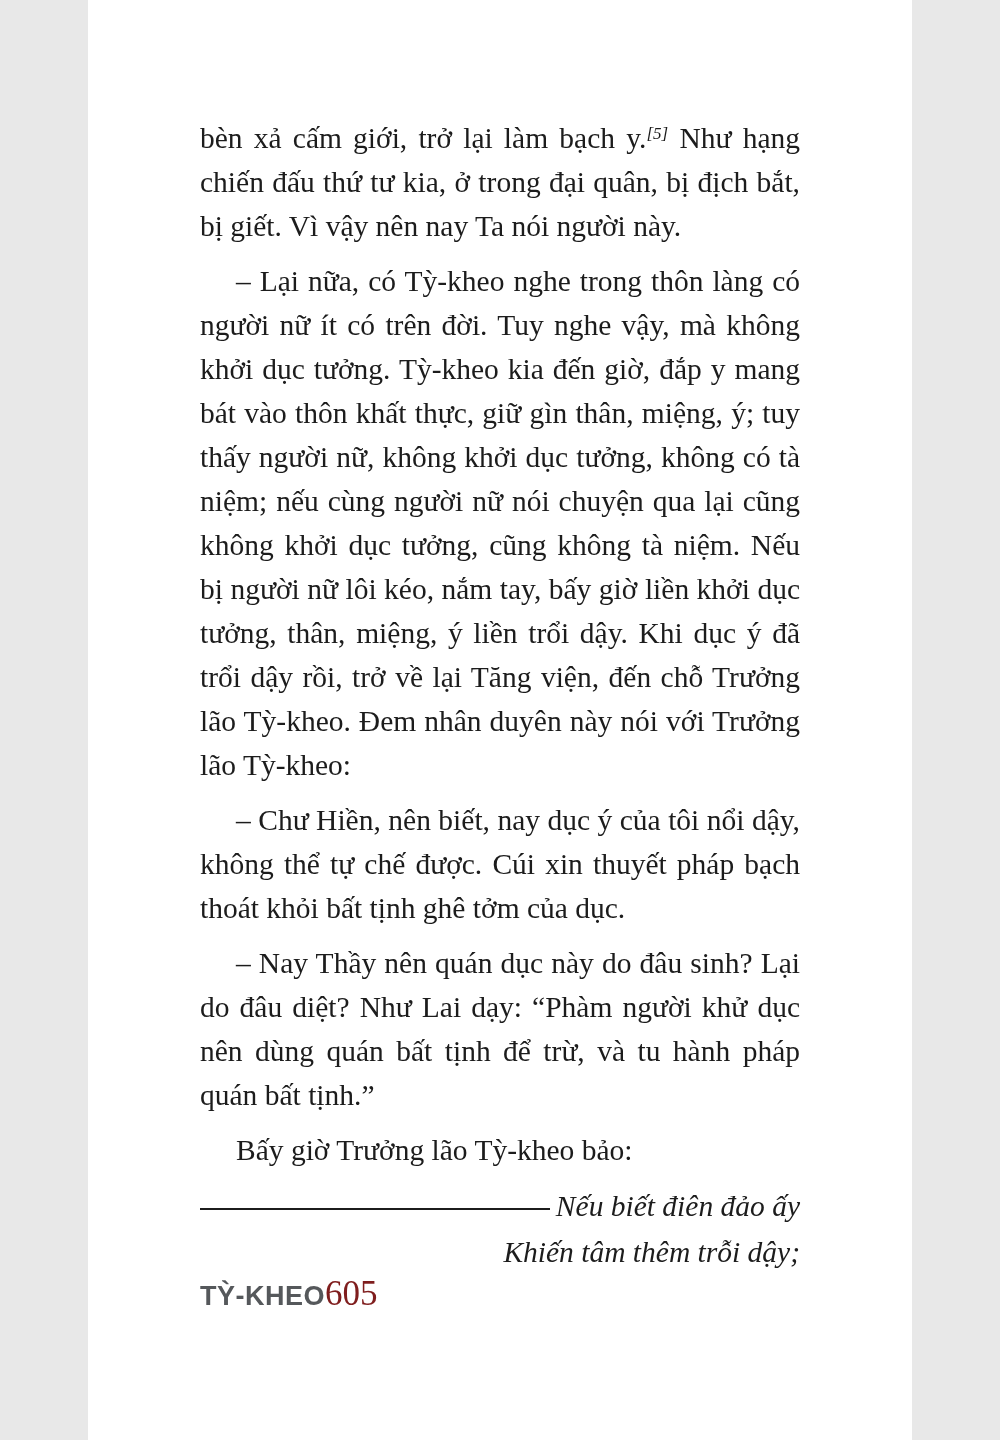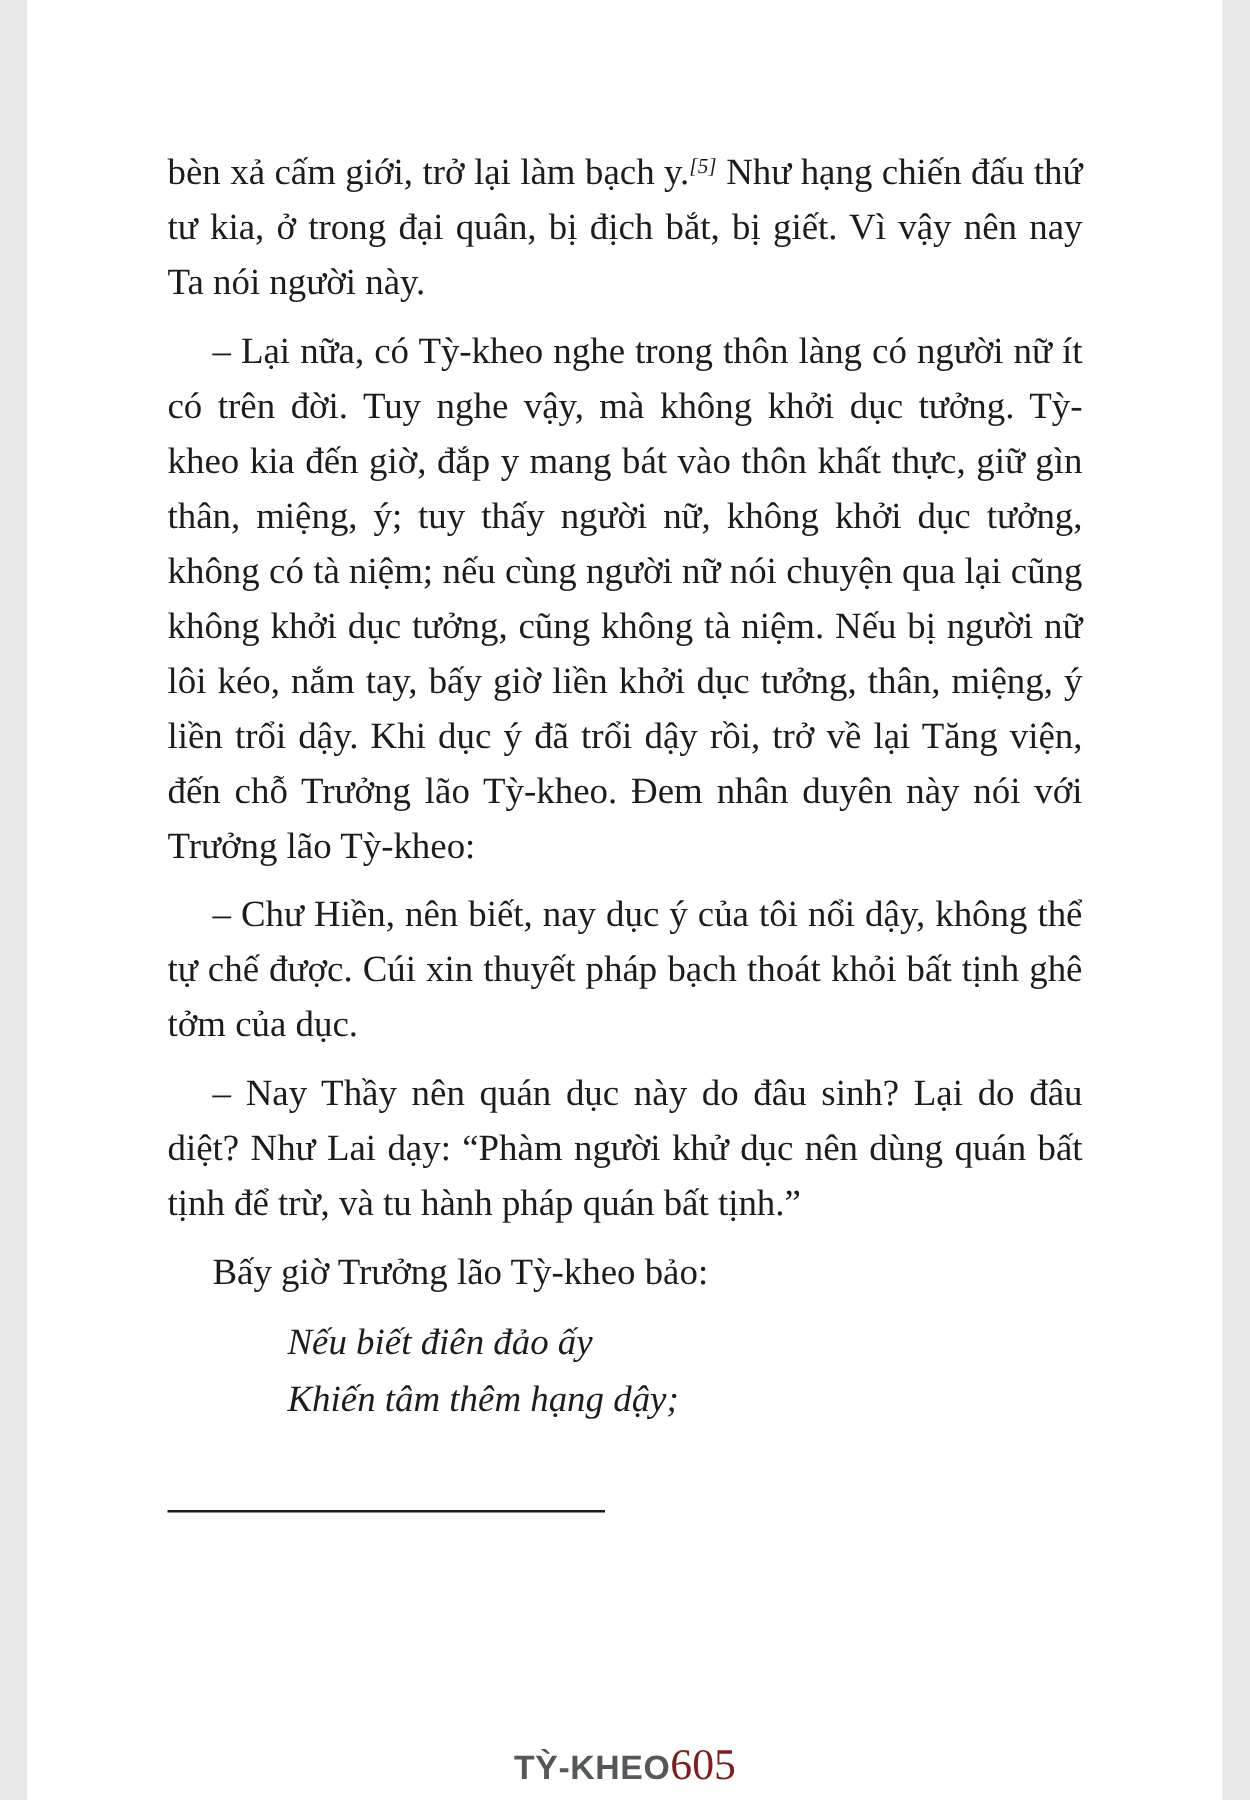--- a/index.html
+++ b/index.html
@@ -1,19 +1,19 @@
 <!DOCTYPE html>
 <html><head>
 <meta charset="utf-8">
 <style>
   * { margin: 0; padding: 0; box-sizing: border-box; }
   html, body { background: #e8e8e8; }
   .page {
     position: relative;
-    width: 956px;
+    width: 824px;
     height: 1440px;
     margin: 0 auto;
     background: #ffffff;
     overflow: hidden;
     font-family: "Liberation Serif", "DejaVu Serif", serif;
     color: #1c1c1c;
     padding-left: 44px;
   }
   .text-block {
     position: absolute;
@@ -35,21 +35,21 @@
     font-style: italic;
     font-size: 0.58em;
     vertical-align: baseline;
     position: relative;
     top: -0.55em;
     line-height: 0;
   }
   .verse {
     margin: 9px 0 0 96px;
     font-style: italic;
-    text-align: left;
+    text-align: right;
     line-height: 46px;
   }
   .footnote-block {
     position: absolute;
     left: 112px;
     right: 112px;
     top: 1208px;
     font-size: 23px;
     line-height: 34px;
     text-align: justify;
@@ -61,23 +61,23 @@
     margin-bottom: 16px;
   }
   .footnote-text .fn-ref {
     font-size: 0.62em;
     top: -0.45em;
   }
   .page-footer {
     position: absolute;
     left: 112px;
     right: 112px;
-    top: 1392px;
+    top: 1274px;
     display: flex;
-    justify-content: center;
+    justify-content: flex-start;
     align-items: baseline;
   }
   .running-title {
     font-family: "Liberation Sans", "DejaVu Sans", sans-serif;
     font-weight: 700;
     font-stretch: condensed;
     font-size: 27px;
     letter-spacing: 0.5px;
     color: #55585b;
   }
@@ -100,21 +100,21 @@
 
     <p class="para">– Chư Hiền, nên biết, nay dục ý của tôi nổi dậy, không thể tự chế được. Cúi xin thuyết pháp bạch thoát khỏi bất tịnh ghê tởm của dục.</p>
 
     <p class="para">– Nay Thầy nên quán dục này do đâu sinh? Lại do đâu diệt? Như Lai dạy: “Phàm người khử dục nên dùng quán bất tịnh để trừ, và tu hành pháp quán bất tịnh.”</p>
 
     <p class="para">Bấy giờ Trưởng lão Tỳ-kheo bảo:</p>
 
 
     <div class="verse">
       <div>Nếu biết điên đảo ấy</div>
-      <div>Khiến tâm thêm hạng dậy;</div>
+      <div>Khiến tâm thêm trỗi dậy;</div>
     </div>
 
   </div>
 
   <div class="footnote-block">
     <div class="footnote-rule"></div>
   </div>
 
   <div class="page-footer">
     <span class="running-title">TỲ-KHEO</span>

